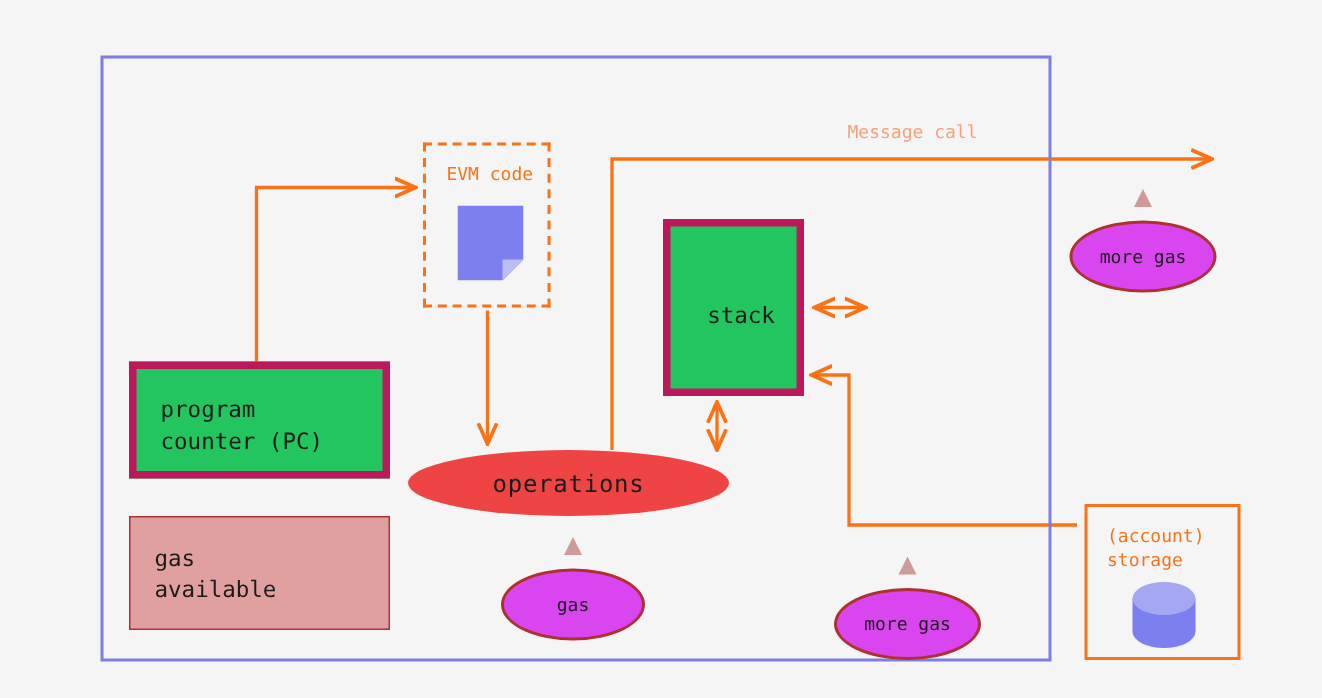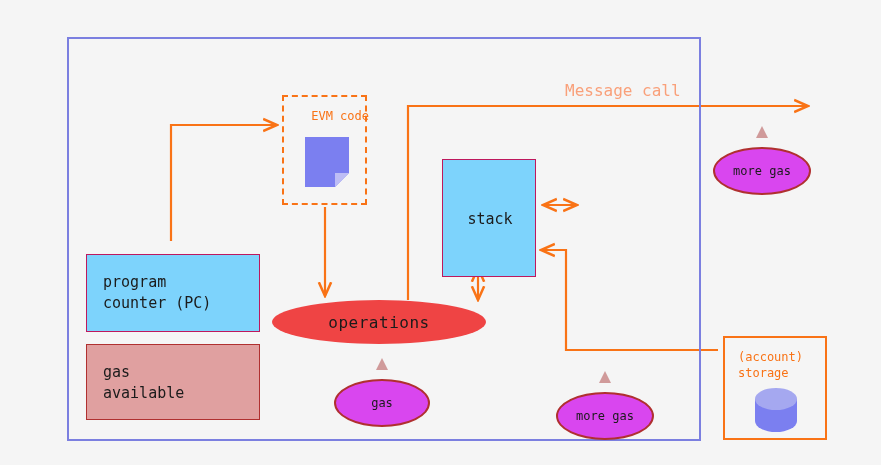--- a/index.html
+++ b/index.html
@@ -36,23 +36,22 @@
   
   .evm-frame {
     left: 67px; top: 37px;
     width: 634px; height: 404px;
     border: 2px solid #7b7fe0;
     background: transparent;
   }
 
   
   .box-blue {
-    background: #7dd3fc;
-    border: 1px solid #be185d;
-    margin-top: 13px;
+    background: #22c55e;
+    border: 5px solid #be185d;
   }
   .box-red {
     background: #e0a0a0;
     border: 1px solid #b03030;
   }
   .box-label {
     position: absolute;
     color: #1b1b1b;
     font-size: 15px;
     line-height: 21px;
@@ -81,21 +80,21 @@
   #evm-code-box {
     left: 282px; top: 95px;
     width: 85px; height: 110px;
     border: 2px dashed #f97316;
     background: transparent;
   }
   #evm-code-label {
     position: absolute;
     left: 0; top: 12px;
     width: 85px;
-    text-align: right;
+    text-align: center;
     color: #f97316;
     font-size: 12px;
     white-space: pre;
   }
   #evm-code-icon {
     position: absolute;
     left: 21px; top: 40px;
     width: 44px; height: 50px;
   }
 
@@ -165,21 +164,21 @@
     position: absolute;
     left: 28px; top: 50px;
     width: 46px; height: 44px;
   }
 
   
   #message-call-label {
     position: absolute;
     left: 565px; top: 81px;
     color: #f9a07a;
-    font-size: 16px;
+    font-size: 12px;
     white-space: pre;
   }
 </style>
 </head>
 <body>
 
 <div id="stage">
 
   <svg class="svg-layer" viewBox="0 0 881 465" width="881" height="465">
     <defs>

